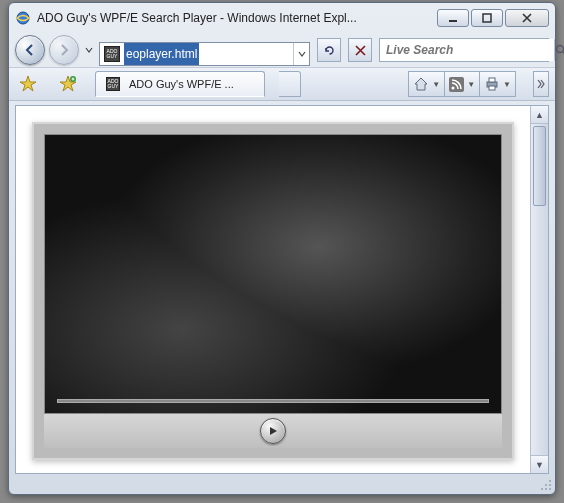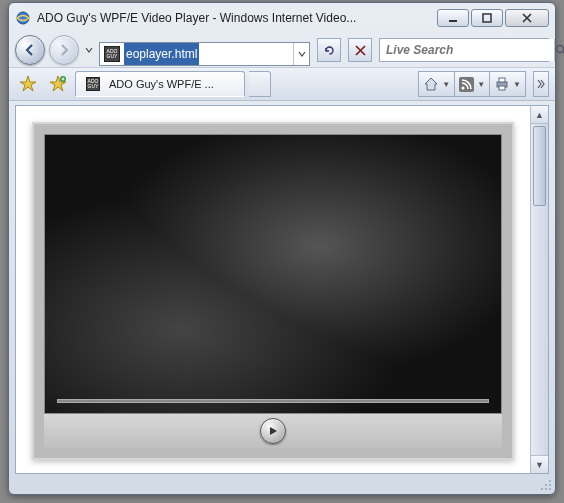--- a/index.html
+++ b/index.html
@@ -33,21 +33,21 @@
   .addr-icon span { font-size:5px; color:#fff; line-height:5px; text-align:center; }
   .addr-sel { background:#3366aa; color:#fff; padding:0 2px; font-size:12px; line-height:22px; display:inline-block; }
   .addr-dd { width:16px; height:22px; border-left:1px solid #bcc6d6; display:flex; align-items:center; justify-content:center; cursor:pointer; }
   .small-btn { width:24px; height:24px; border:1px solid #9aacc2; background:linear-gradient(#f6f9fd,#d2dbe8);
     display:flex; align-items:center; justify-content:center; cursor:pointer; margin-left:3px; font-size:12px; }
 
   .search-wrap { width:170px; height:24px; border:1px solid #9aacc2; background:#fff; display:flex; align-items:center; margin-left:3px; }
   .search-input { flex:1; border:0; outline:0; font-size:12px; font-style:italic; color:#777; padding:0 6px; height:22px;font-weight:bold; }
   .search-go { width:22px; height:22px; border-left:1px solid #bcc6d6; display:flex; align-items:center; justify-content:center; cursor:pointer; }
 
-  .tool-row { height:34px; display:flex; align-items:center; padding:0 6px; gap:4px;
+  .tool-row { height:34px; display:flex; align-items:center; padding:0 6px; gap:14px;
     background:linear-gradient(#eef2f8,#d6deea); border-top:1px solid #c2ccdb; border-bottom:1px solid #b4bfd0; }
   .fav-btn { width:26px; height:26px; display:flex; align-items:center; justify-content:center; cursor:pointer;
     border:1px solid transparent; border-radius:3px; }
 
   .tab { height:26px; min-width:170px; border:1px solid #9aacc2; border-bottom:1px solid #fff;
     background:linear-gradient(#fdfdfd,#eaeef5); display:flex; align-items:center; padding:0 6px; gap:5px;
     border-radius:3px 3px 0 0; cursor:pointer; }
   .tab-text { font-size:11px; color:#222; flex:1; white-space:nowrap; overflow:hidden; text-overflow:ellipsis; }
   .new-tab { width:22px; height:26px; border:1px solid #9aacc2; border-left:0; background:linear-gradient(#f2f5fa,#dbe2ee);
     border-radius:0 3px 0 0; cursor:pointer; }
@@ -95,21 +95,21 @@
 
 <div class="window">
 
   <div class="titlebar">
     <span class="app-icon">
       <svg viewBox="0 0 16 16">
           <circle cx="8" cy="8" r="6" fill="#3a7fd5" stroke="#164a8a"></circle>
           <path d="M2 8 Q8 3 14 8 Q8 13 2 8" fill="none" stroke="#ffd24a" stroke-width="1.5"></path>
         </svg>
     </span>
-    <span class="title-text">ADO Guy's WPF/E Video Player - Windows Internet Video...</span>
+    <span class="title-text">ADO Guy's WPF/E Search Player - Windows Internet Expl...</span>
     <div class="win-controls">
       <div class="win-btn">
         <svg width="10" height="10">
             <rect x="1" y="7" width="8" height="2" fill="#333"></rect>
           </svg>
       </div>
       <div class="win-btn">
         <svg width="10" height="10">
             <rect x="1" y="1" width="8" height="8" fill="none" stroke="#333" stroke-width="1.5"></rect>
           </svg>

